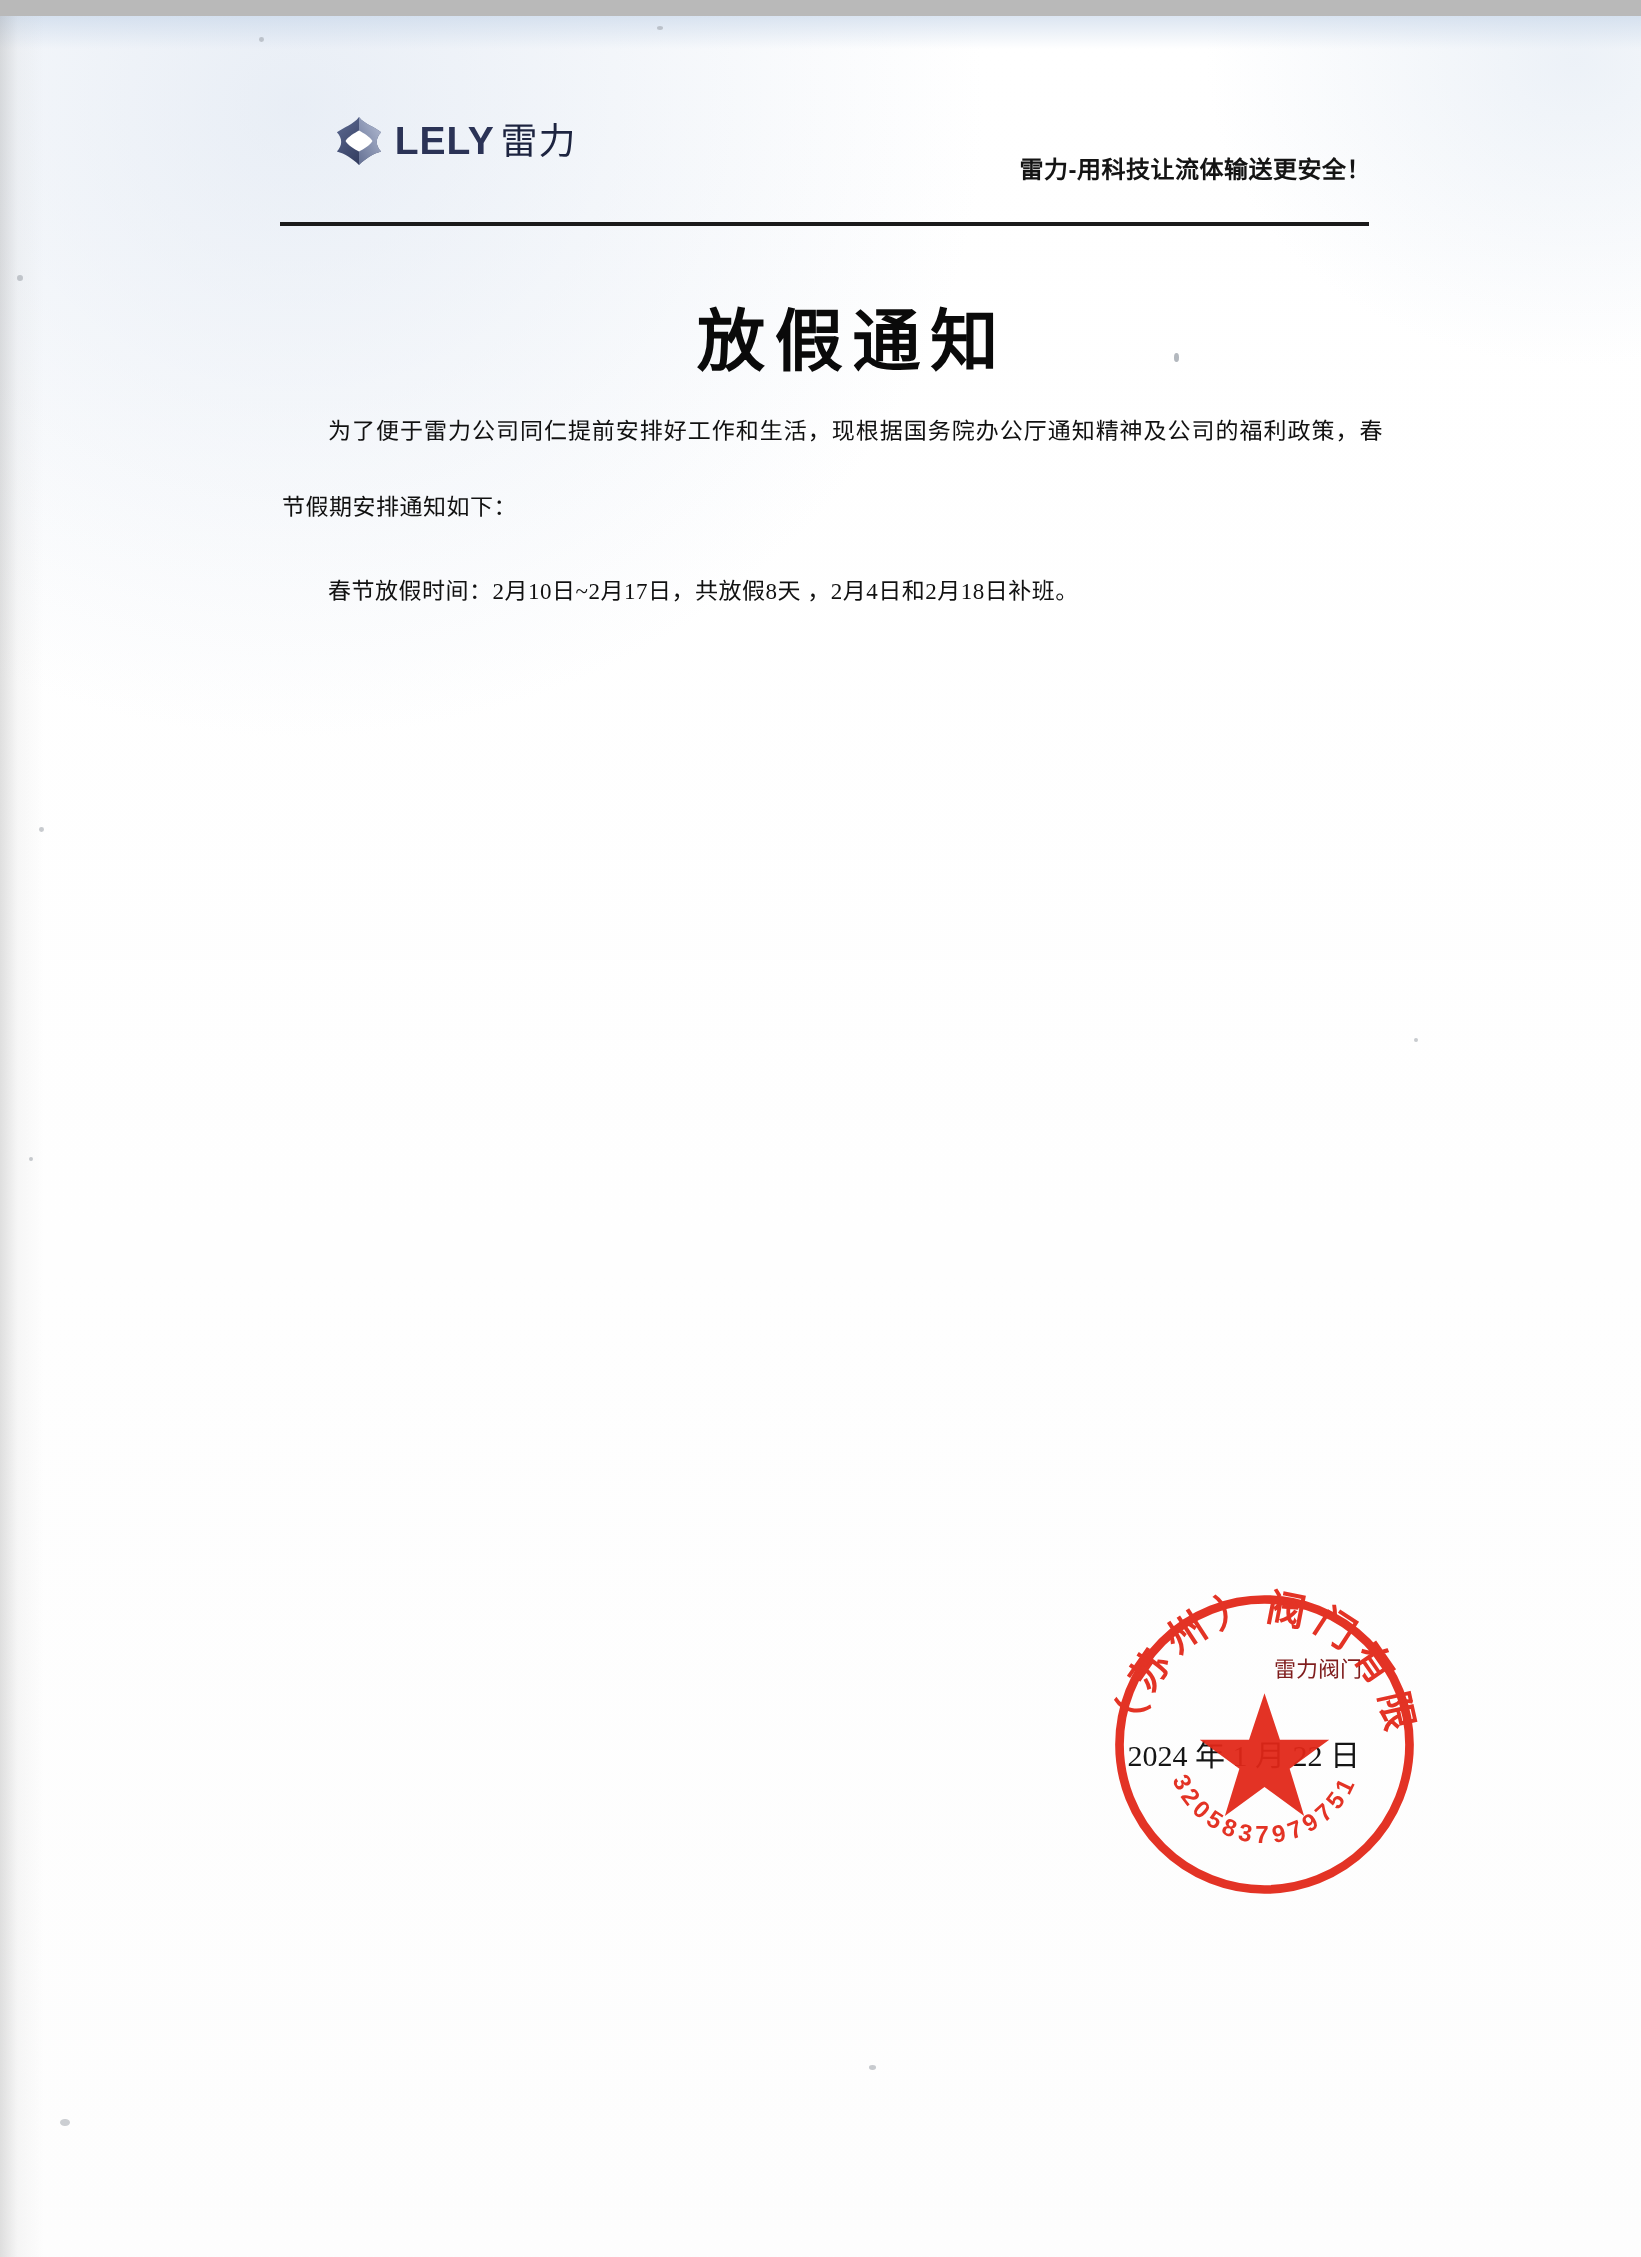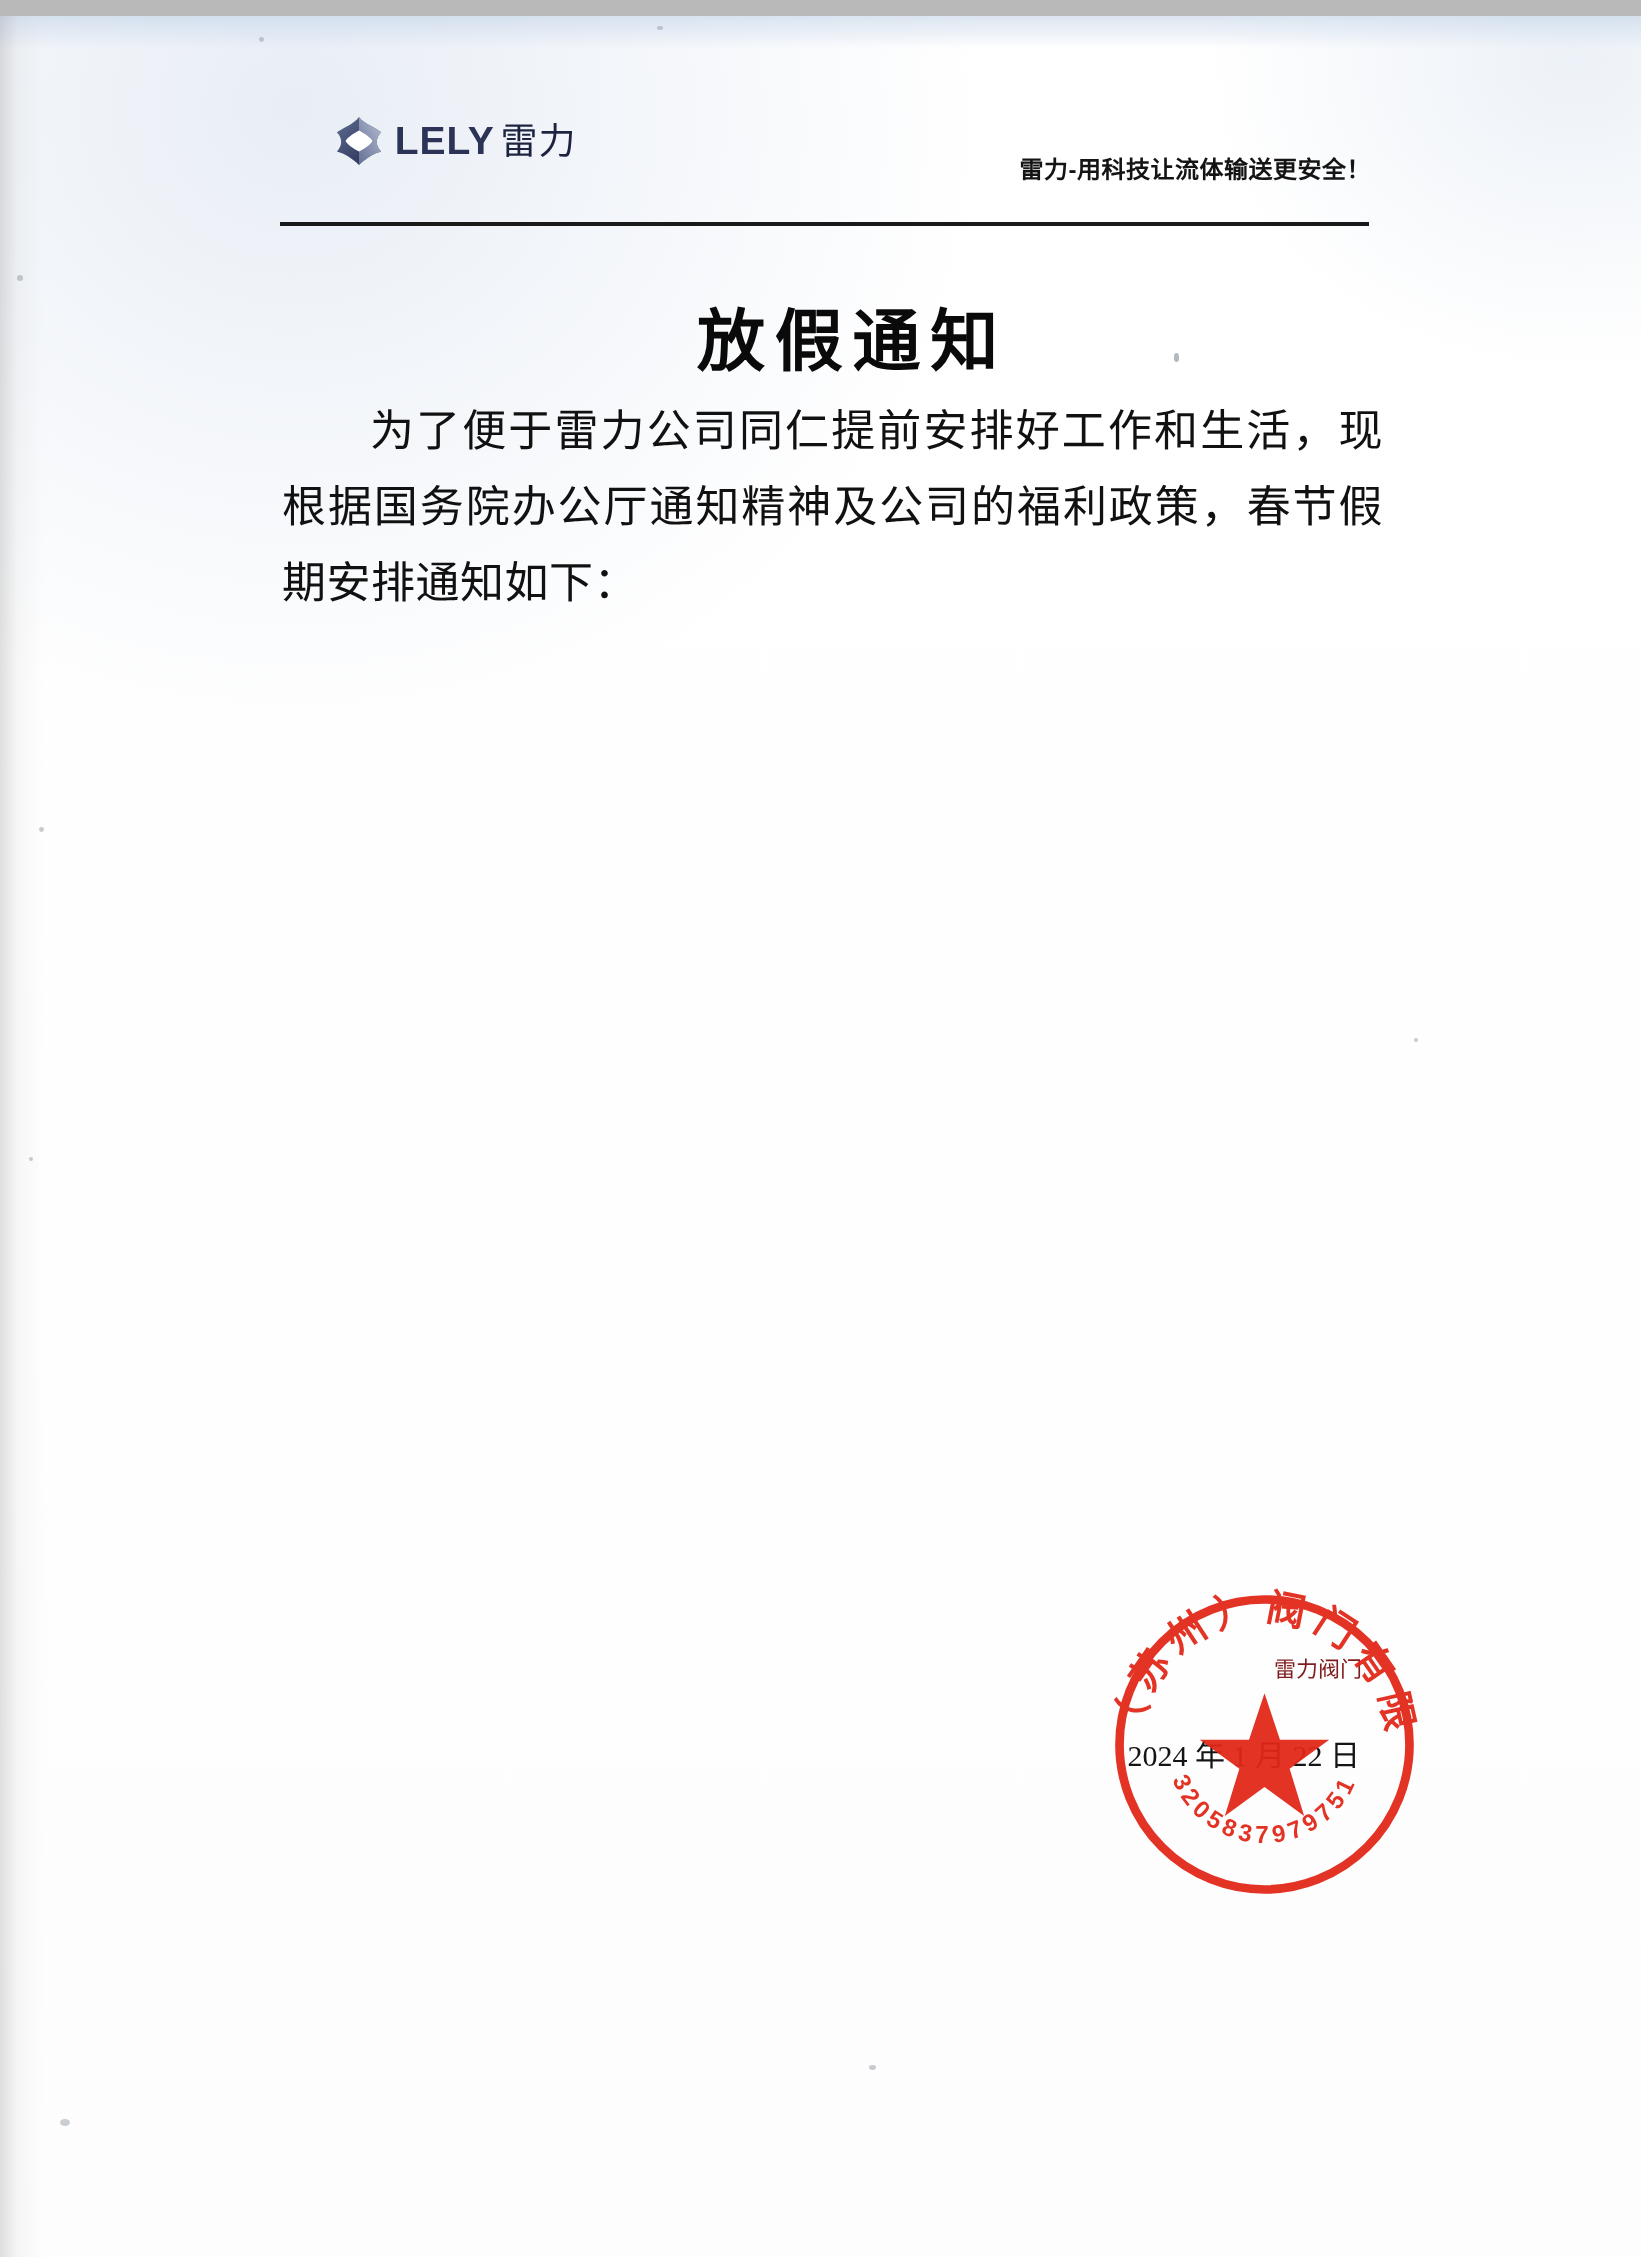--- a/index.html
+++ b/index.html
@@ -129,21 +129,21 @@
   }
 
   
   .body-block {
     position: absolute;
     left: 282px;
     top: 378px;
     width: 1101px;
   }
   .para {
-    font-size: 44px;
+    font-size: 23px;
     line-height: 76px;
     text-align: justify;
     text-justify: inter-ideograph;
     text-indent: 2em;
     margin: 0 0 7.7px 0;
     color: #111111;
     letter-spacing: 0.5px;
   }
   .para.strong {
     font-weight: 700;
@@ -240,20 +240,21 @@
     </div>
 
     <div class="tagline">雷力-用科技让流体输送更安全！</div>
   </div>
   <div class="header-rule"></div>
 
   <h1 class="doc-title">放假通知</h1>
 
   <div class="body-block">
     <p class="para">为了便于雷力公司同仁提前安排好工作和生活，现根据国务院办公厅通知精神及公司的福利政策，春节假期安排通知如下：</p>
+    <p class="para">春节放假时间：2月10日~2月17日，共放假8天 ，2月4日和2月18日补班。</p>
   </div>
 
   <div class="sign-area">
     <div class="sign-company">雷力阀门</div>
     <div class="sign-date">2024 年 1 月 22 日</div>
   </div>
 
   <div class="seal">
     <svg viewBox="0 0 330 330" width="319" height="319" aria-hidden="true">
       <defs>

